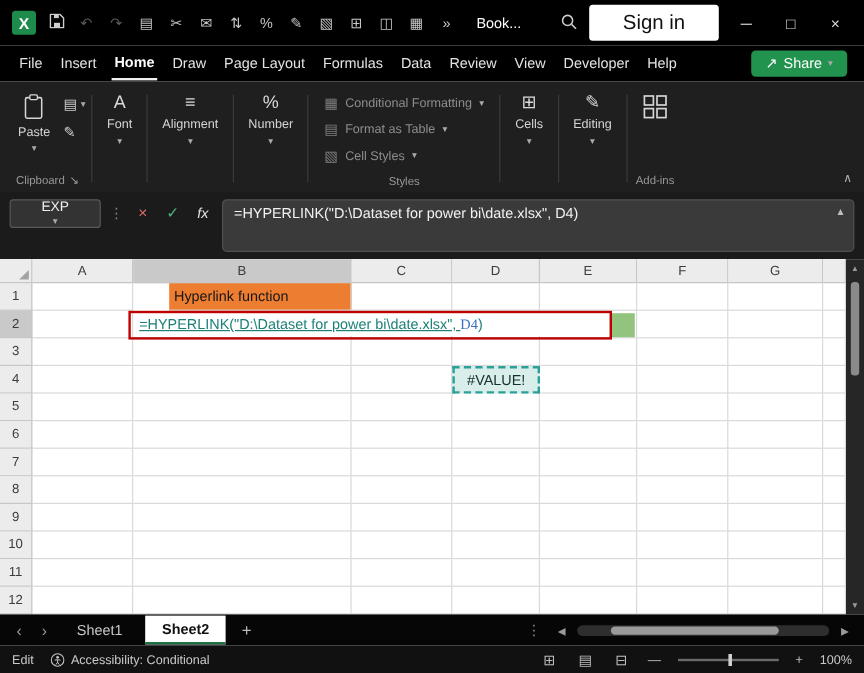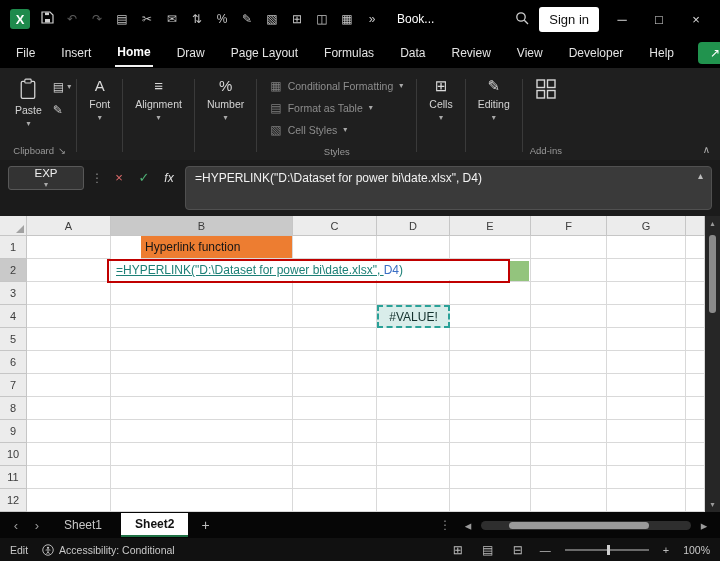--- a/index.html
+++ b/index.html
@@ -8,26 +8,26 @@
 
   
   .titlebar{position:absolute;left:0;top:0;width:720px;height:38px;background:#000;
             display:flex;align-items:center;gap:9px;padding:0 10px;box-sizing:border-box;color:#cfcfcf;}
   .logo{width:20px;height:20px;background:#1e8a4c;border-radius:3px;color:#fff;font-weight:bold;
         font-size:13px;display:flex;align-items:center;justify-content:center;flex:0 0 auto;}
   .tbi{font-size:12px;color:#c6c6c6;width:16px;text-align:center;flex:0 0 auto;}
   .tbi.dis{color:#5c5c5c;}
   .tb-title{font-size:12px;color:#fff;margin:0 8px;white-space:nowrap;}
   .tb-spacer{flex:1;}
-  .signin{background:#fff;color:#111;font-size:13px;padding:5px 10px;border-radius:3px;}
+  .signin{background:#fff;color:#111;font-size:17px;padding:5px 28px;border-radius:3px;}
   .winc{width:28px;text-align:center;font-size:13px;color:#dcdcdc;}
 
   
   .menubar{position:absolute;left:0;top:38px;width:720px;height:30px;background:#000;
-           display:flex;align-items:center;gap:22px;padding:0 14px;box-sizing:border-box;}
+           display:flex;align-items:center;gap:11px;padding:0 14px;box-sizing:border-box;}
   .menu-item{font-size:12px;color:#e3e3e3;padding:6px 2px;white-space:nowrap;}
   .menu-item.active{color:#fff;border-bottom:2px solid #f2f2f2;font-weight:bold;}
   .share-btn{margin-left:auto;background:#21934e;color:#fff;font-size:12px;padding:4px 12px;
              border-radius:4px;display:flex;align-items:center;gap:5px;}
 
   
   .ribbon{position:absolute;left:0;top:68px;width:720px;height:92px;background:#1f1f1f;
           display:flex;align-items:stretch;padding:3px 6px 0;box-sizing:border-box;}
   .vsep{width:1px;background:#3a3a3a;margin:8px 3px;}
   .rgroup{display:flex;flex-direction:column;align-items:center;}
@@ -71,21 +71,21 @@
   .corner::after{content:"";position:absolute;right:2px;bottom:2px;
                  border-left:8px solid transparent;border-bottom:8px solid #a2a2a2;}
   .c{border-right:1px solid #d9d9d9;border-bottom:1px solid #d9d9d9;font-size:12px;color:#111;
      box-sizing:border-box;}
   .b1{background:#ED7D31;display:flex;align-items:center;padding-left:4px;color:#161616;margin-left:30px;}
   .b2{position:relative;overflow:visible;z-index:3;}
   .b2s{position:absolute;left:2px;top:1px;height:20px;line-height:20px;background:#fff;
        white-space:nowrap;min-width:392px;padding-left:3px;font-size:12px;}
   .b2s .m,.b2s .m2{color:#1d8077;}
   .b2s .m{text-decoration:underline;}
-  .b2s .r{color:#3b6fc4;}
+  .b2s .r{color:#3b6fc4;font-family:Liberation Serif, serif;}
   .d4{background:#d9edea;border:2px dashed #2aa198;display:flex;align-items:center;
       justify-content:center;color:#13302c;}
   .red-box{position:absolute;left:107px;top:43px;width:403px;height:24px;border:2px solid #c00000;
            box-sizing:border-box;z-index:5;}
   .green-seg{position:absolute;left:508px;top:45px;width:21px;height:20px;background:#93c47d;z-index:2;}
 
   
   .vscroll{position:absolute;right:0;top:216px;width:15px;height:296px;background:#262626;
            display:flex;flex-direction:column;align-items:center;color:#9a9a9a;font-size:8px;}
   .vs-arrow{padding:3px 0;}

